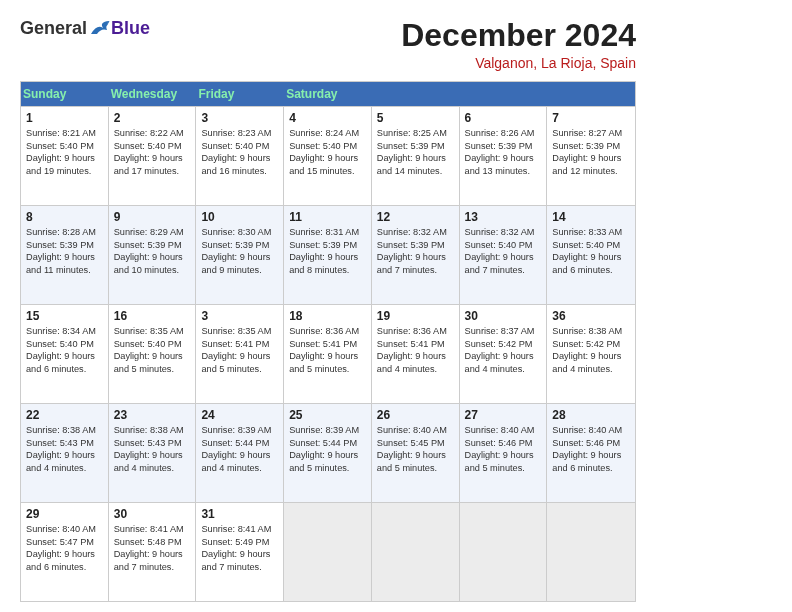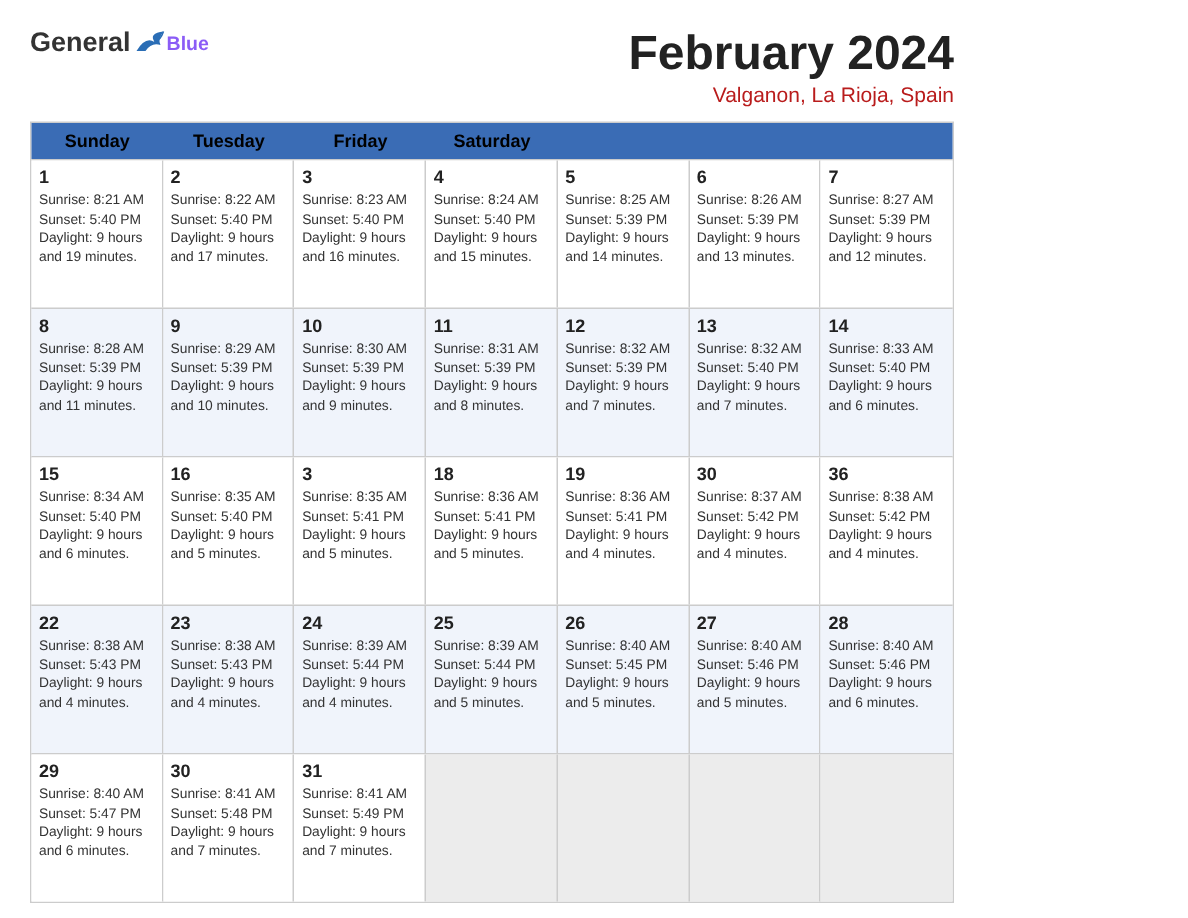--- a/index.html
+++ b/index.html
@@ -31,23 +31,23 @@
     .logo-text {
       display: flex;
       align-items: center;
     }
     .logo-general {
       font-size: 18px;
       font-weight: bold;
       color: #333;
     }
     .logo-blue {
-      font-size: 13px;
-      font-weight: bold;
-      color: #8b5cf6;
+      font-size: 18px;
+      font-weight: bold;
+      color: #4c1d95;
     }
     .logo-bird {
       width: 22px;
       height: 18px;
       margin-left: 2px;
     }
     .title-block {
       text-align: right;
     }
     .month-title {
@@ -66,24 +66,24 @@
       display: flex;
       flex-direction: column;
       border: 1px solid #ccc;
     }
     .cal-header {
       display: grid;
       grid-template-columns: repeat(7, 1fr);
       background: #3a6cb5;
     }
     .cal-header-cell {
-      color: #000000;
+      color: #86efac;
       font-size: 12px;
       font-weight: bold;
-      text-align: center;
+      text-align: left;
       padding: 5px 2px;
     }
     .cal-body {
       flex: 1;
       display: flex;
       flex-direction: column;
     }
     .cal-row {
       display: grid;
       grid-template-columns: repeat(7, 1fr);
@@ -129,29 +129,29 @@
       <div class="logo-text">
         <span class="logo-general">General</span>
         <svg class="logo-bird" viewBox="0 0 22 18">
           <path d="M2 14 Q8 4 14 8 Q10 2 20 1 Q16 6 18 10 Q12 8 8 14 Z" fill="#2a6db5"></path>
           <path d="M14 8 Q18 7 20 1" stroke="#2a6db5" stroke-width="1" fill="none"></path>
         </svg>
         <span class="logo-blue">Blue</span>
       </div>
     </div>
     <div class="title-block">
-      <div class="month-title">February 2024</div>
+      <div class="month-title">December 2024</div>
       <div class="location">Valganon, La Rioja, Spain</div>
     </div>
   </div>
 
   <div class="calendar">
     <div class="cal-header">
       <div class="cal-header-cell">Sunday</div>
-      <div class="cal-header-cell">Tuesday</div>
+      <div class="cal-header-cell">Wednesday</div>
       <div class="cal-header-cell">Friday</div>
       <div class="cal-header-cell">Saturday</div>
     </div>
     <div class="cal-body">
 
       <div class="cal-row">
         <div class="cal-cell"><span class="day-num">1</span>Sunrise: 8:21 AM<br>Sunset: 5:40 PM<br>Daylight: 9 hours and 19 minutes.</div>
         <div class="cal-cell"><span class="day-num">2</span>Sunrise: 8:22 AM<br>Sunset: 5:40 PM<br>Daylight: 9 hours and 17 minutes.</div>
         <div class="cal-cell"><span class="day-num">3</span>Sunrise: 8:23 AM<br>Sunset: 5:40 PM<br>Daylight: 9 hours and 16 minutes.</div>
         <div class="cal-cell"><span class="day-num">4</span>Sunrise: 8:24 AM<br>Sunset: 5:40 PM<br>Daylight: 9 hours and 15 minutes.</div>

